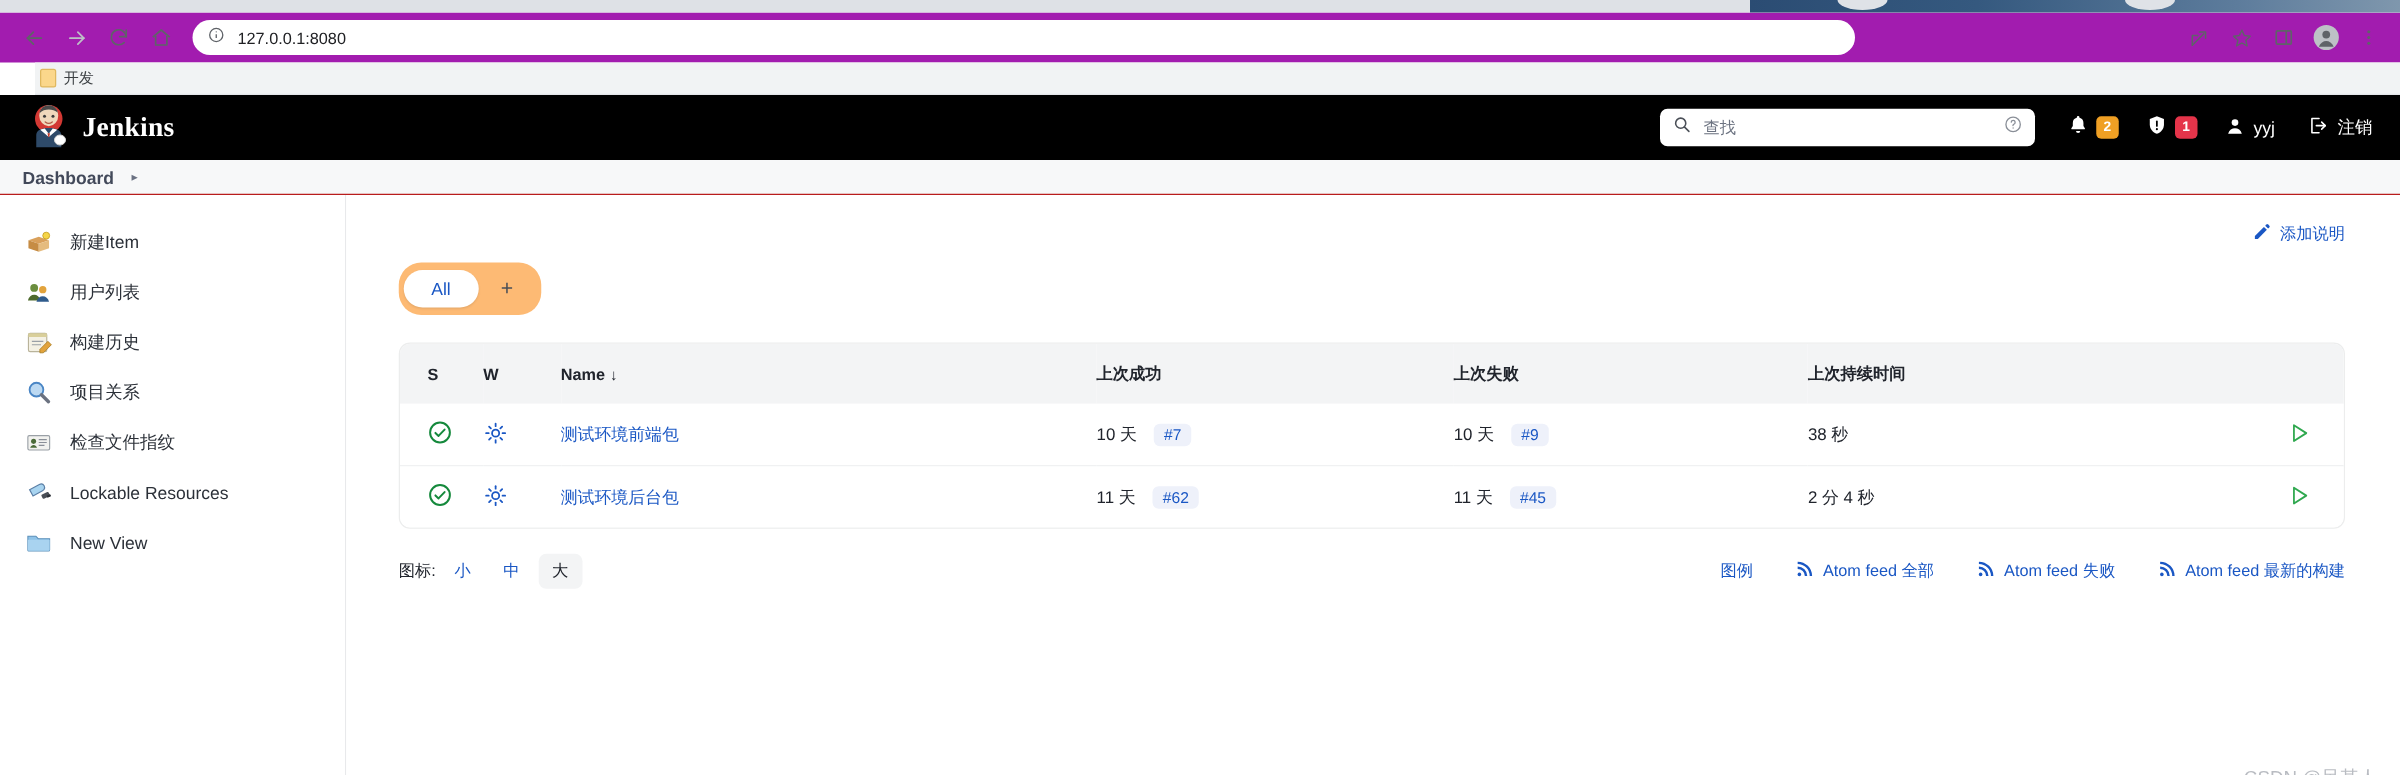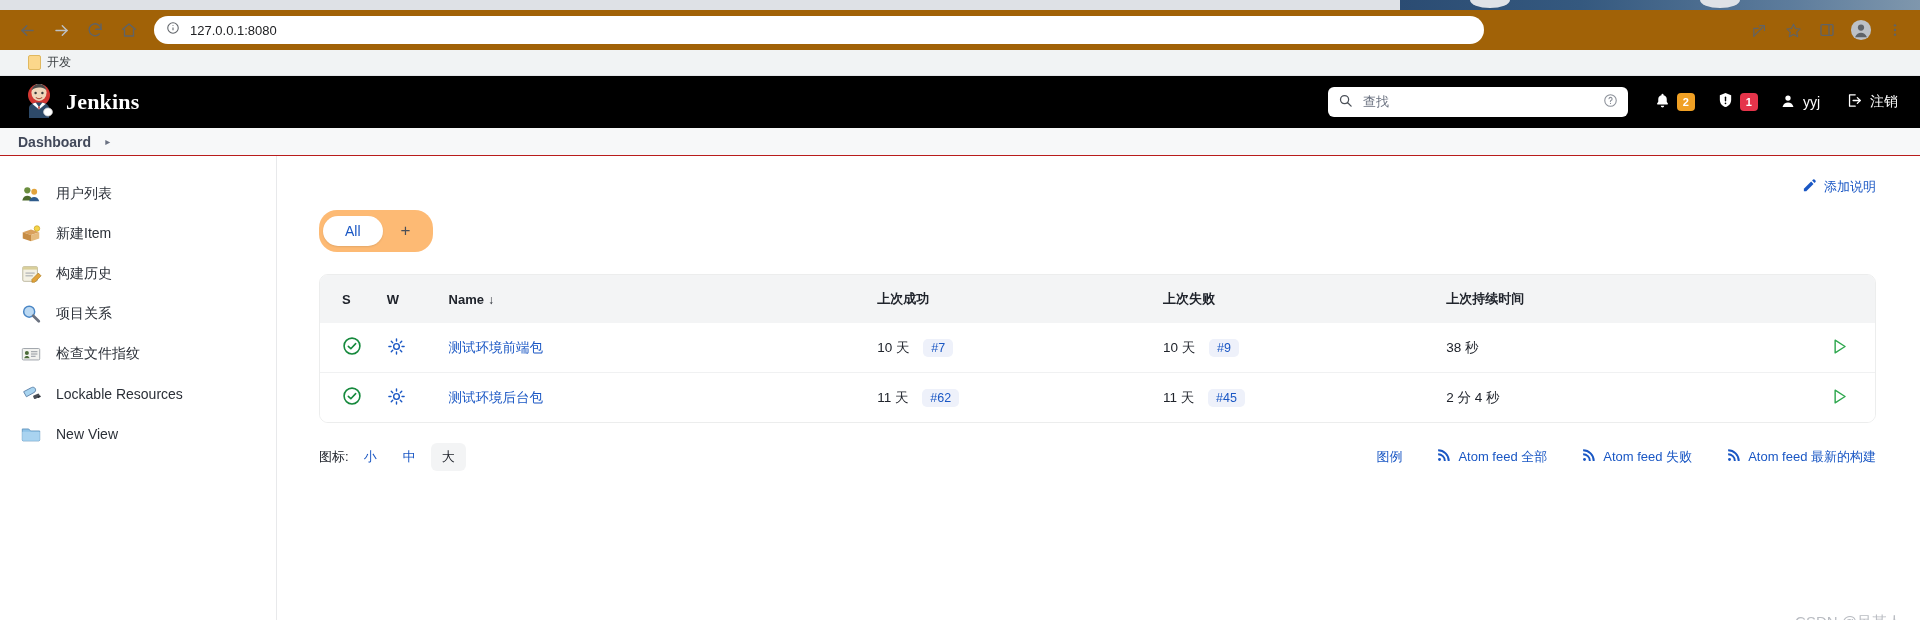--- a/index.html
+++ b/index.html
@@ -22,40 +22,41 @@
   }
   .tab-strip-right::before,
   .tab-strip-right::after {
     content: ""; position: absolute; top: -8px;
     width: 40px; height: 16px; border-radius: 50%; background: #dfe2e7;
   }
   .tab-strip-right::before { left: 70px; }
   .tab-strip-right::after { left: 300px; }
 
   .toolbar {
-    height: 40px; background: #a16207;
+    height: 40px; background: #a21caf;
     display: flex; align-items: center; padding: 0 10px;
   }
   .tb-btn {
     width: 34px; height: 34px; display: flex; align-items: center; justify-content: center;
     color: #5f6368; flex: 0 0 auto;
   }
   .omnibox {
     flex: 0 0 auto; width: 1330px; height: 28px; margin-left: 8px;
     background: #fff; border-radius: 14px;
     display: flex; align-items: center; padding: 0 12px; gap: 10px;
   }
   .omnibox .url { font-size: 13px; color: #202124; }
   .tb-right { margin-left: auto; display: flex; align-items: center; gap: 4px; }
   .tb-right .tb-btn { width: 30px; height: 30px; }
 
   .bookmarks {
     height: 26px; background: #f1f3f4;
-    display: flex; align-items: center; padding: 0 28px; gap: 6px;
+    display: flex; align-items: center; padding: 0 4px; gap: 6px;
     border-bottom: 1px solid #e4e6e9;
+    margin-left: 28px;
   }
   .bm-icon {
     width: 13px; height: 15px; background: #fbd78b;
     border: 1px solid #e0b85f; border-radius: 2px;
   }
   .bm-label { font-size: 12px; color: #3c4043; }
 
   
   .jk-header {
     height: 52px; background: #000; display: flex; align-items: center;
@@ -336,39 +337,39 @@
   <span class="bc-caret">▸</span>
 </div>
 
 <div class="layout">
 
   <div class="sidebar">
 
     <div class="side-item">
       <span class="side-icon">
         <svg width="22" height="22" viewBox="0 0 24 24">
+            <path d="M3 10 12 7l9 3-9 3z" fill="#d9a05b"></path>
+            <path d="M3 10v7l9 3v-7z" fill="#c68c44"></path>
+            <path d="M12 13v7l9-3v-7z" fill="#e5bb7e"></path>
+            <circle cx="18.5" cy="6" r="3" fill="#f5d547" stroke="#c9a227" stroke-width="0.8"></circle>
+          </svg>
+      </span>
+      <span class="lbl">新建Item</span>
+    </div>
+
+    <div class="side-item">
+      <span class="side-icon">
+        <svg width="22" height="22" viewBox="0 0 24 24">
             <circle cx="8" cy="8" r="3.4" fill="#6b8e3e"></circle>
             <path d="M2.5 19c.8-3.4 3-5 5.5-5s4.7 1.6 5.5 5z" fill="#4e6b2d"></path>
             <circle cx="15.5" cy="9.5" r="3.2" fill="#e2a33c"></circle>
             <path d="M10 20c.8-3.2 3-4.8 5.5-4.8s4.7 1.6 5.5 4.8z" fill="#2f5b8c"></path>
           </svg>
       </span>
       <span class="lbl">用户列表</span>
-    </div>
-
-    <div class="side-item">
-      <span class="side-icon">
-        <svg width="22" height="22" viewBox="0 0 24 24">
-            <path d="M3 10 12 7l9 3-9 3z" fill="#d9a05b"></path>
-            <path d="M3 10v7l9 3v-7z" fill="#c68c44"></path>
-            <path d="M12 13v7l9-3v-7z" fill="#e5bb7e"></path>
-            <circle cx="18.5" cy="6" r="3" fill="#f5d547" stroke="#c9a227" stroke-width="0.8"></circle>
-          </svg>
-      </span>
-      <span class="lbl">新建Item</span>
     </div>
 
     <div class="side-item">
       <span class="side-icon">
         <svg width="22" height="22" viewBox="0 0 24 24">
             <rect x="3" y="4" width="16" height="16" rx="1.5" fill="#f4f1e4" stroke="#b9b39a" stroke-width="1"></rect>
             <rect x="3" y="4" width="16" height="3.2" fill="#d9cf9a"></rect>
             <line x1="6" y1="11" x2="16" y2="11" stroke="#9aa0a6" stroke-width="1"></line>
             <line x1="6" y1="14" x2="14" y2="14" stroke="#9aa0a6" stroke-width="1"></line>
             <path d="M13 18 20 11l3 3-7 7h-3z" fill="#e2a33c" stroke="#a97c20" stroke-width="0.7"></path>

